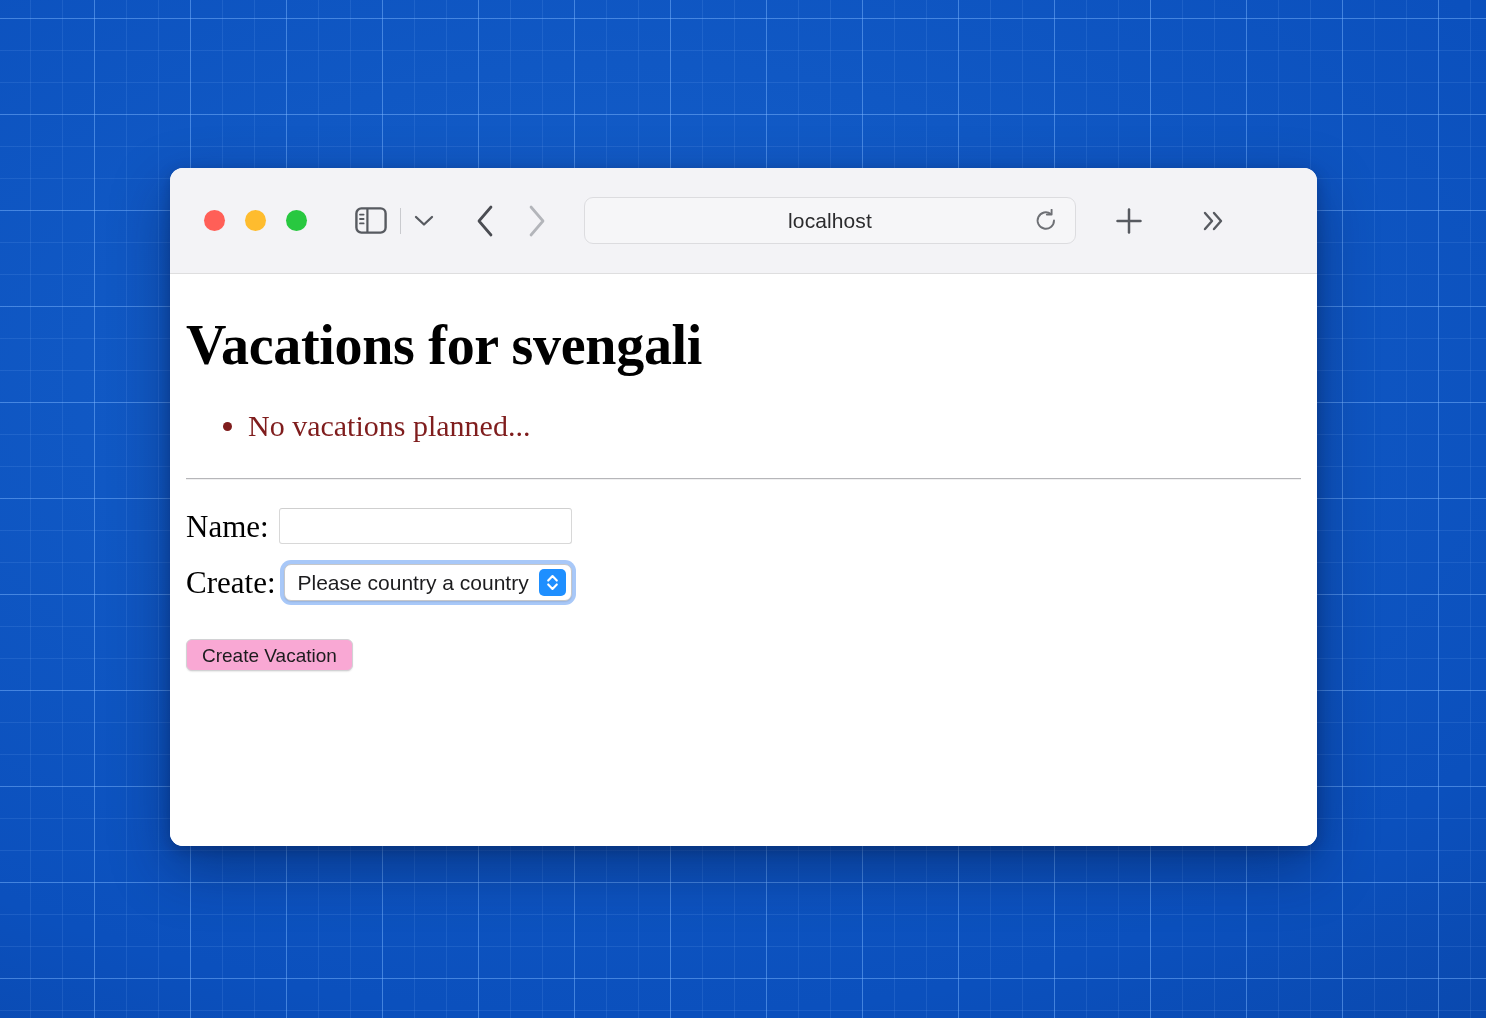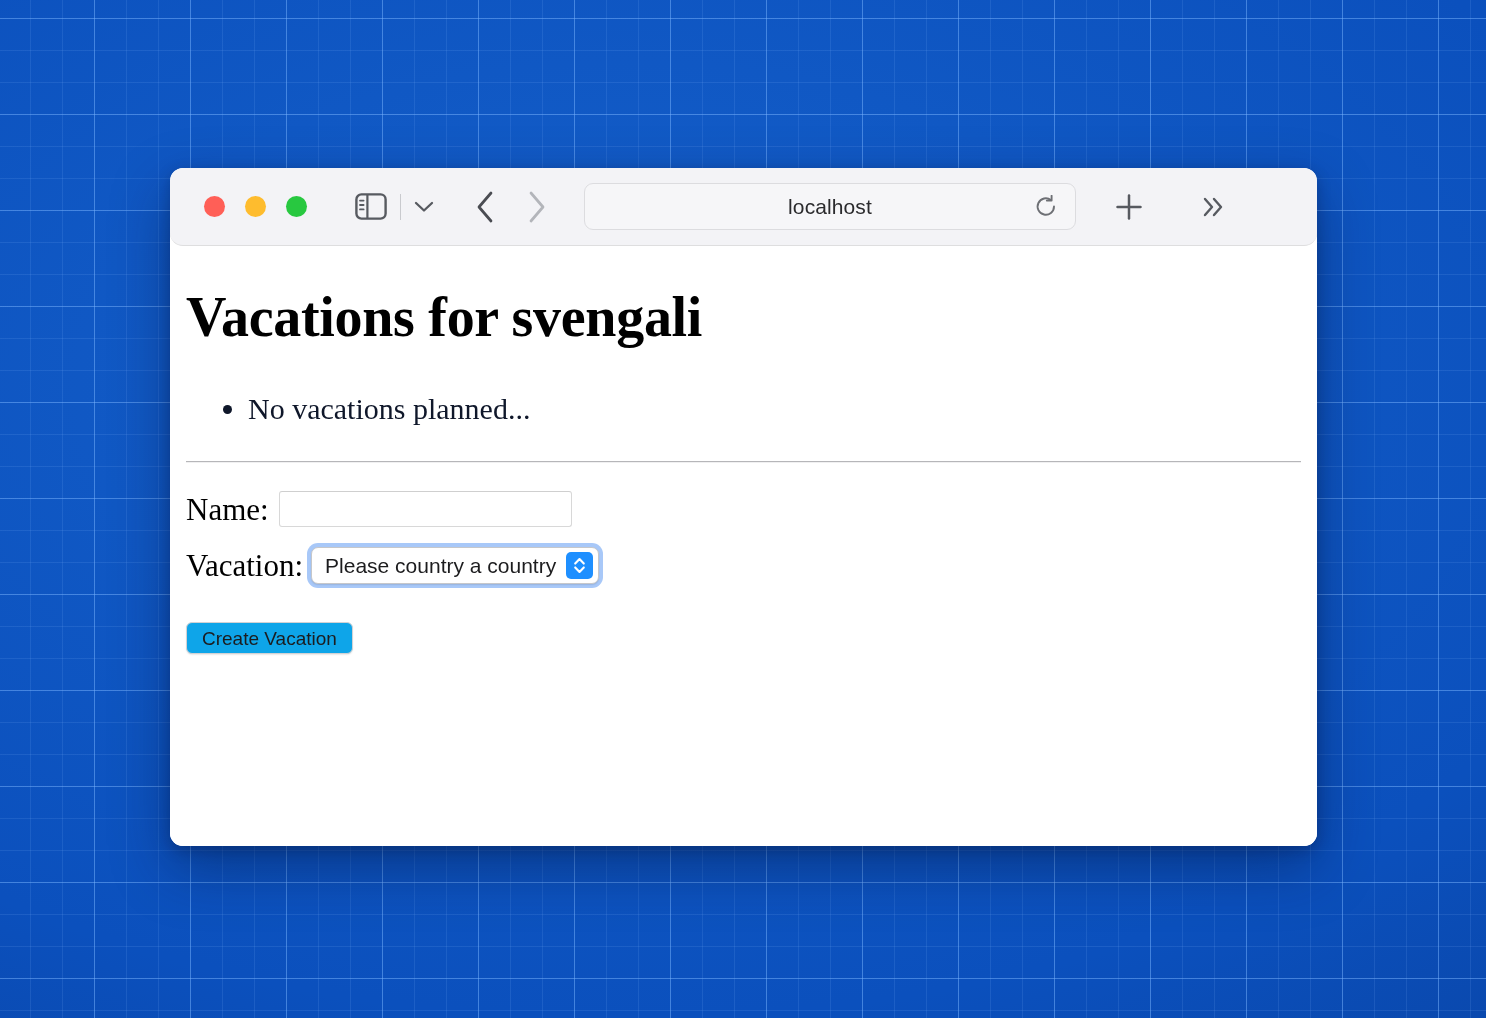--- a/index.html
+++ b/index.html
@@ -43,28 +43,27 @@
     background: #ffffff;
     box-shadow: 0 22px 58px rgba(0, 20, 62, 0.42),
                 0 4px 14px rgba(0, 16, 50, 0.26);
     overflow: hidden;
     display: flex;
     flex-direction: column;
   }
 
   
   .toolbar {
-    height: 78px;
+    height: 106px;
     background: #f3f3f6;
     border-bottom: 1px solid #dededf;
     display: flex;
     align-items: center;
     padding: 0 32px 0 34px;
     flex: 0 0 auto;
-    border-radius: 13px;
   }
 
   .traffic-lights {
     display: flex;
     gap: 20px;
     align-items: center;
     margin-right: 48px;
   }
   .light {
     width: 21px;
@@ -147,32 +146,32 @@
     overflow: hidden;
   }
 
   .page-title {
     font-family: "Liberation Serif", serif;
     font-weight: bold;
     font-size: 56px;
     line-height: 1.05;
     color: #000000;
     letter-spacing: -0.3px;
-    margin-bottom: 43px;
+    margin-bottom: 32px;
   }
 
   .vacation-list {
     list-style: disc;
     margin: 0 0 0 62px;
     padding: 0;
   }
   .vacation-list li {
     font-family: "Liberation Serif", serif;
     font-size: 30px;
-    color: #0f172a;
+    color: #7f1d1d;
     line-height: 1.25;
   }
 
   .divider-rule {
     border: none;
     border-top: 1px solid #b6b6b9;
     border-bottom: 1px solid #f0f0f1;
     height: 0;
     margin: 34px 0 28px 0;
   }
@@ -252,21 +251,21 @@
     width: 73px;
     padding-left: 0;
     padding-right: 6px;
     justify-content: flex-end;
   }
 
   .create-button {
     margin-top: 18px;
     height: 32px;
     padding: 0 15px;
-    background: #0ea5e9;
+    background: #f9a8d4;
     border: 1px solid #d2d2d4;
     border-radius: 6px;
     box-shadow: 0 1px 1.5px rgba(0,0,0,0.09);
     font-family: "Liberation Sans", sans-serif;
     font-size: 19px;
     color: #1c1c1e;
     cursor: pointer;
     line-height: 1;
   }
 </style>
@@ -351,21 +350,21 @@
     <hr class="divider-rule">
 
     <form>
 
       <div class="form-row">
         <label class="form-label">Name:</label>
         <input class="text-input" type="text" value="" placeholder="" style="">
       </div>
 
       <div class="form-row">
-        <label class="form-label">Vacation:</label>
+        <label class="form-label">Create:</label>
         <span class="select-wrap focused">
           <span class="select-box">
             <span>Please country a country</span>
             <span class="stepper">
               <svg width="15" height="19" viewBox="0 0 15 19" fill="none">
                 <path d="M3.2 7.6 L7.5 3.1 L11.8 7.6" stroke="#ffffff" stroke-width="2.1" stroke-linecap="round" stroke-linejoin="round"></path>
                 <path d="M3.2 11.4 L7.5 15.9 L11.8 11.4" stroke="#ffffff" stroke-width="2.1" stroke-linecap="round" stroke-linejoin="round"></path>
               </svg>
             </span>
           </span>

